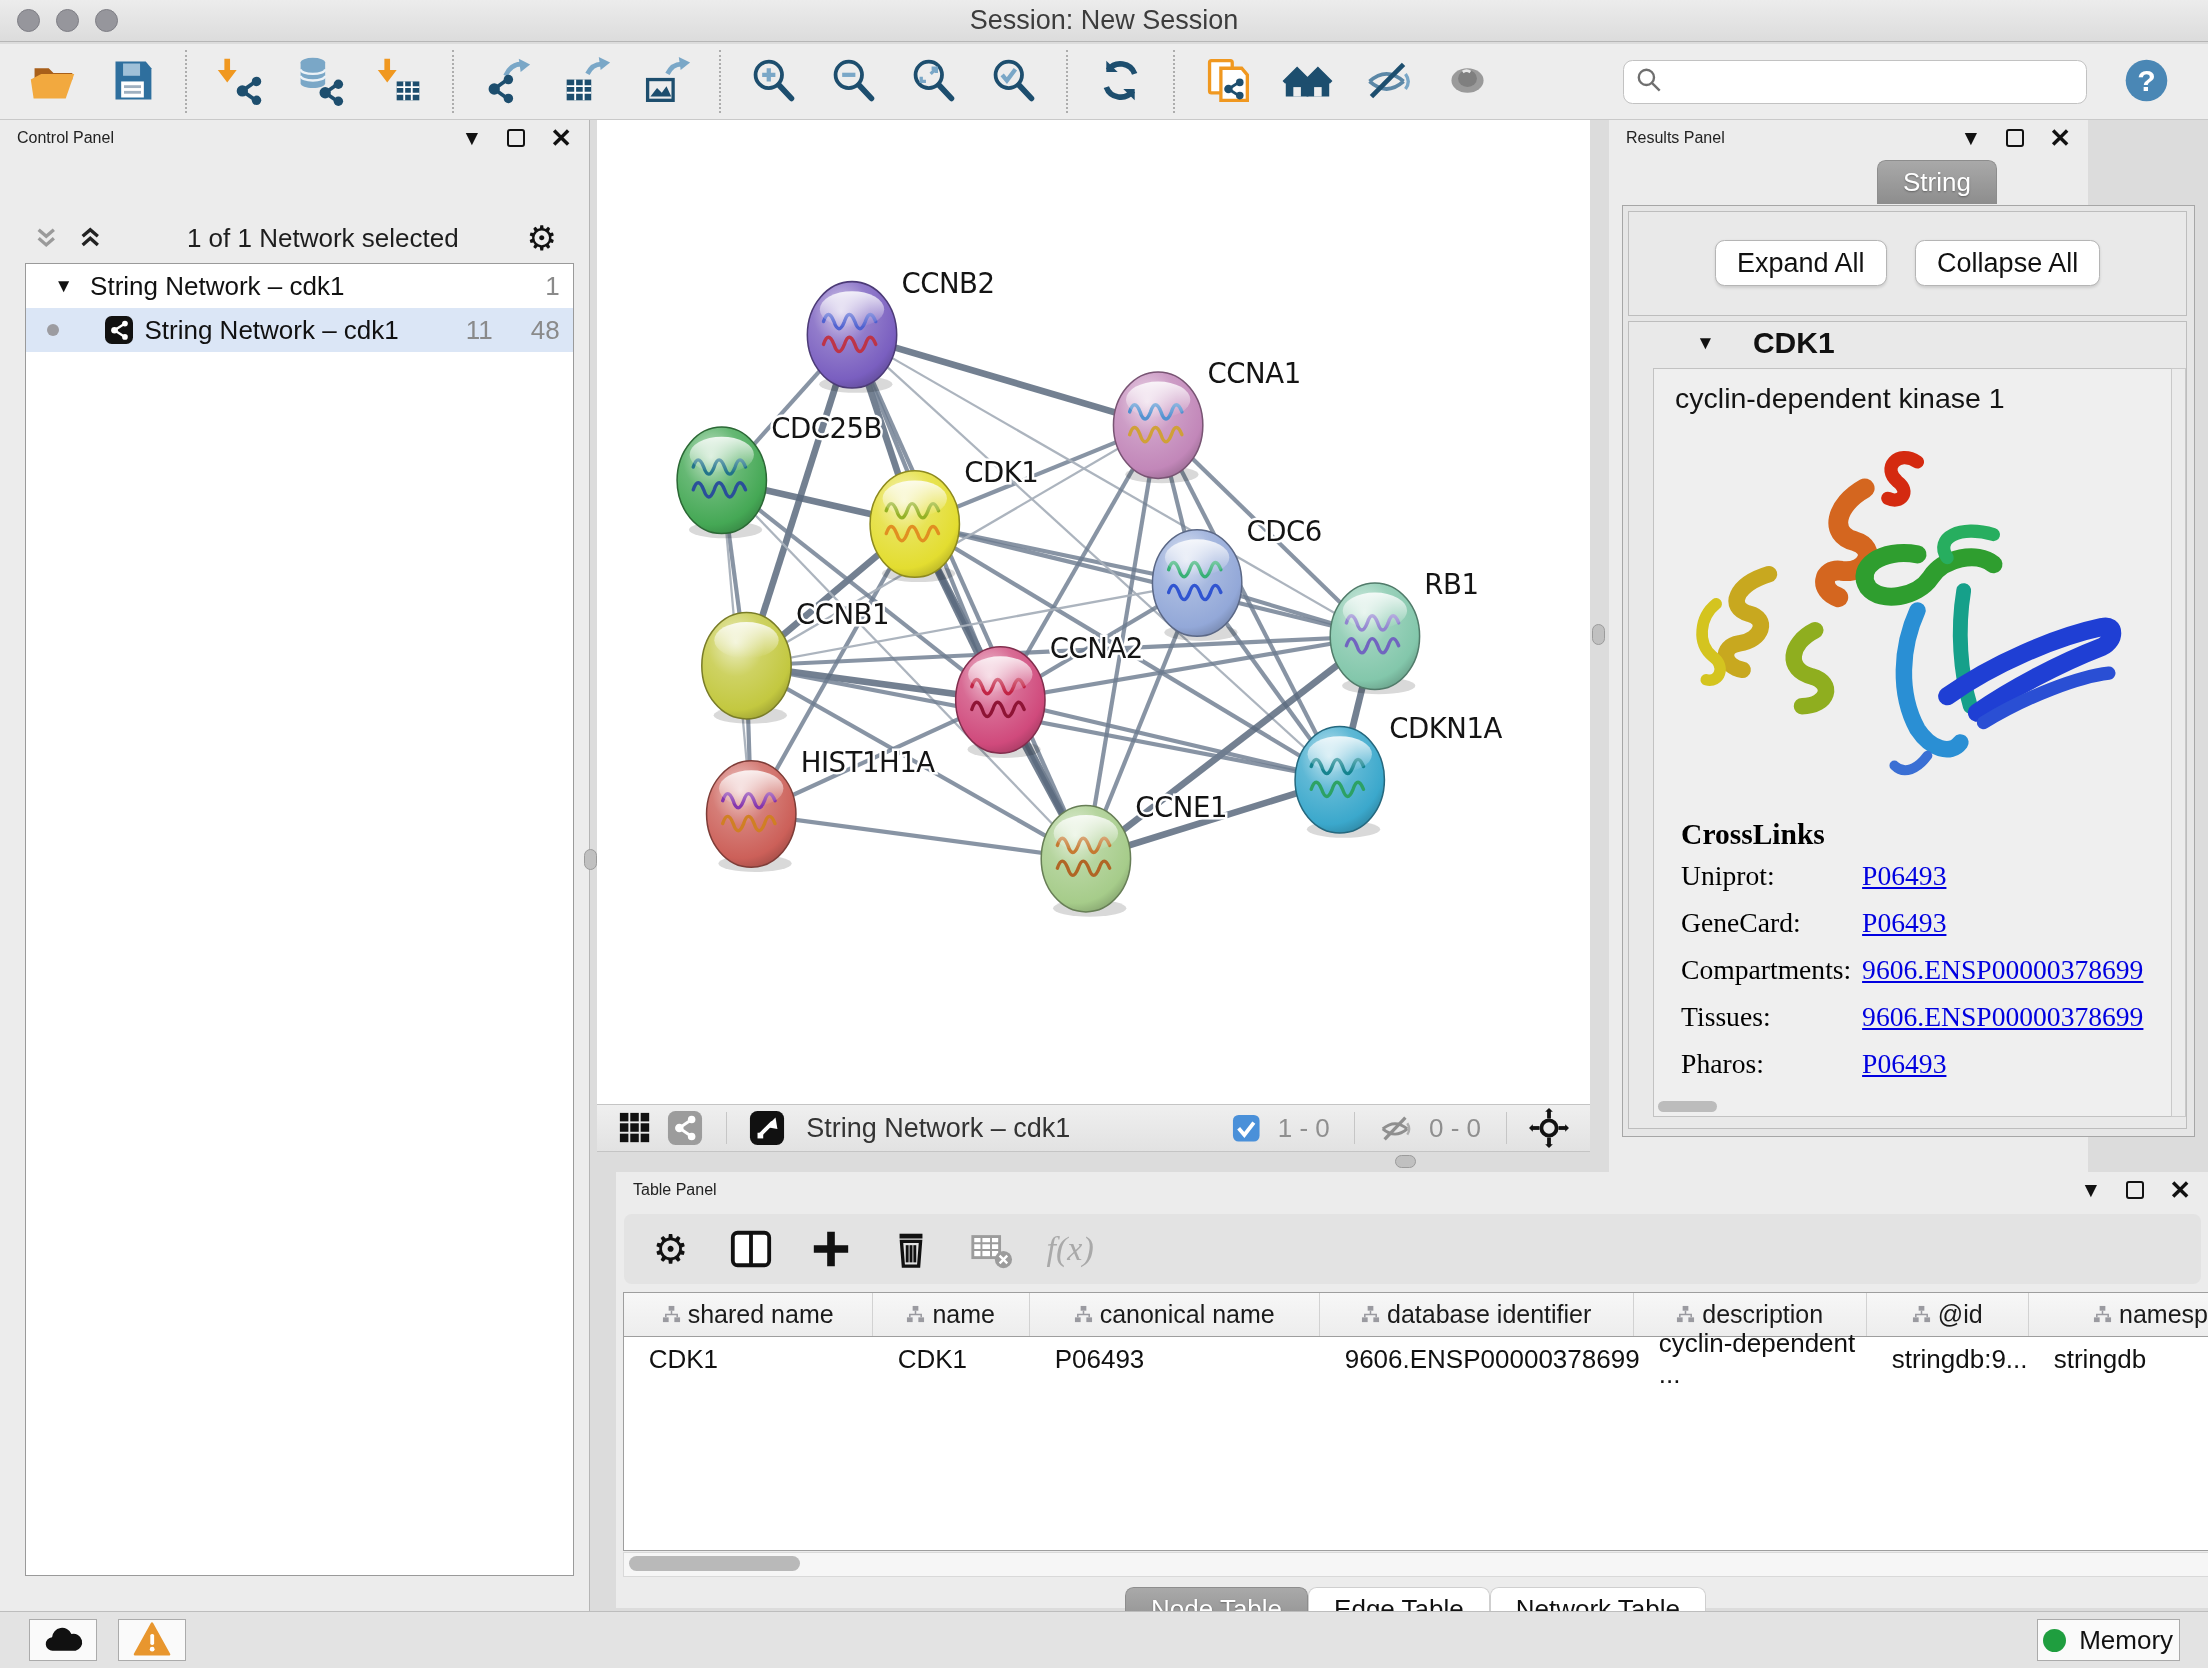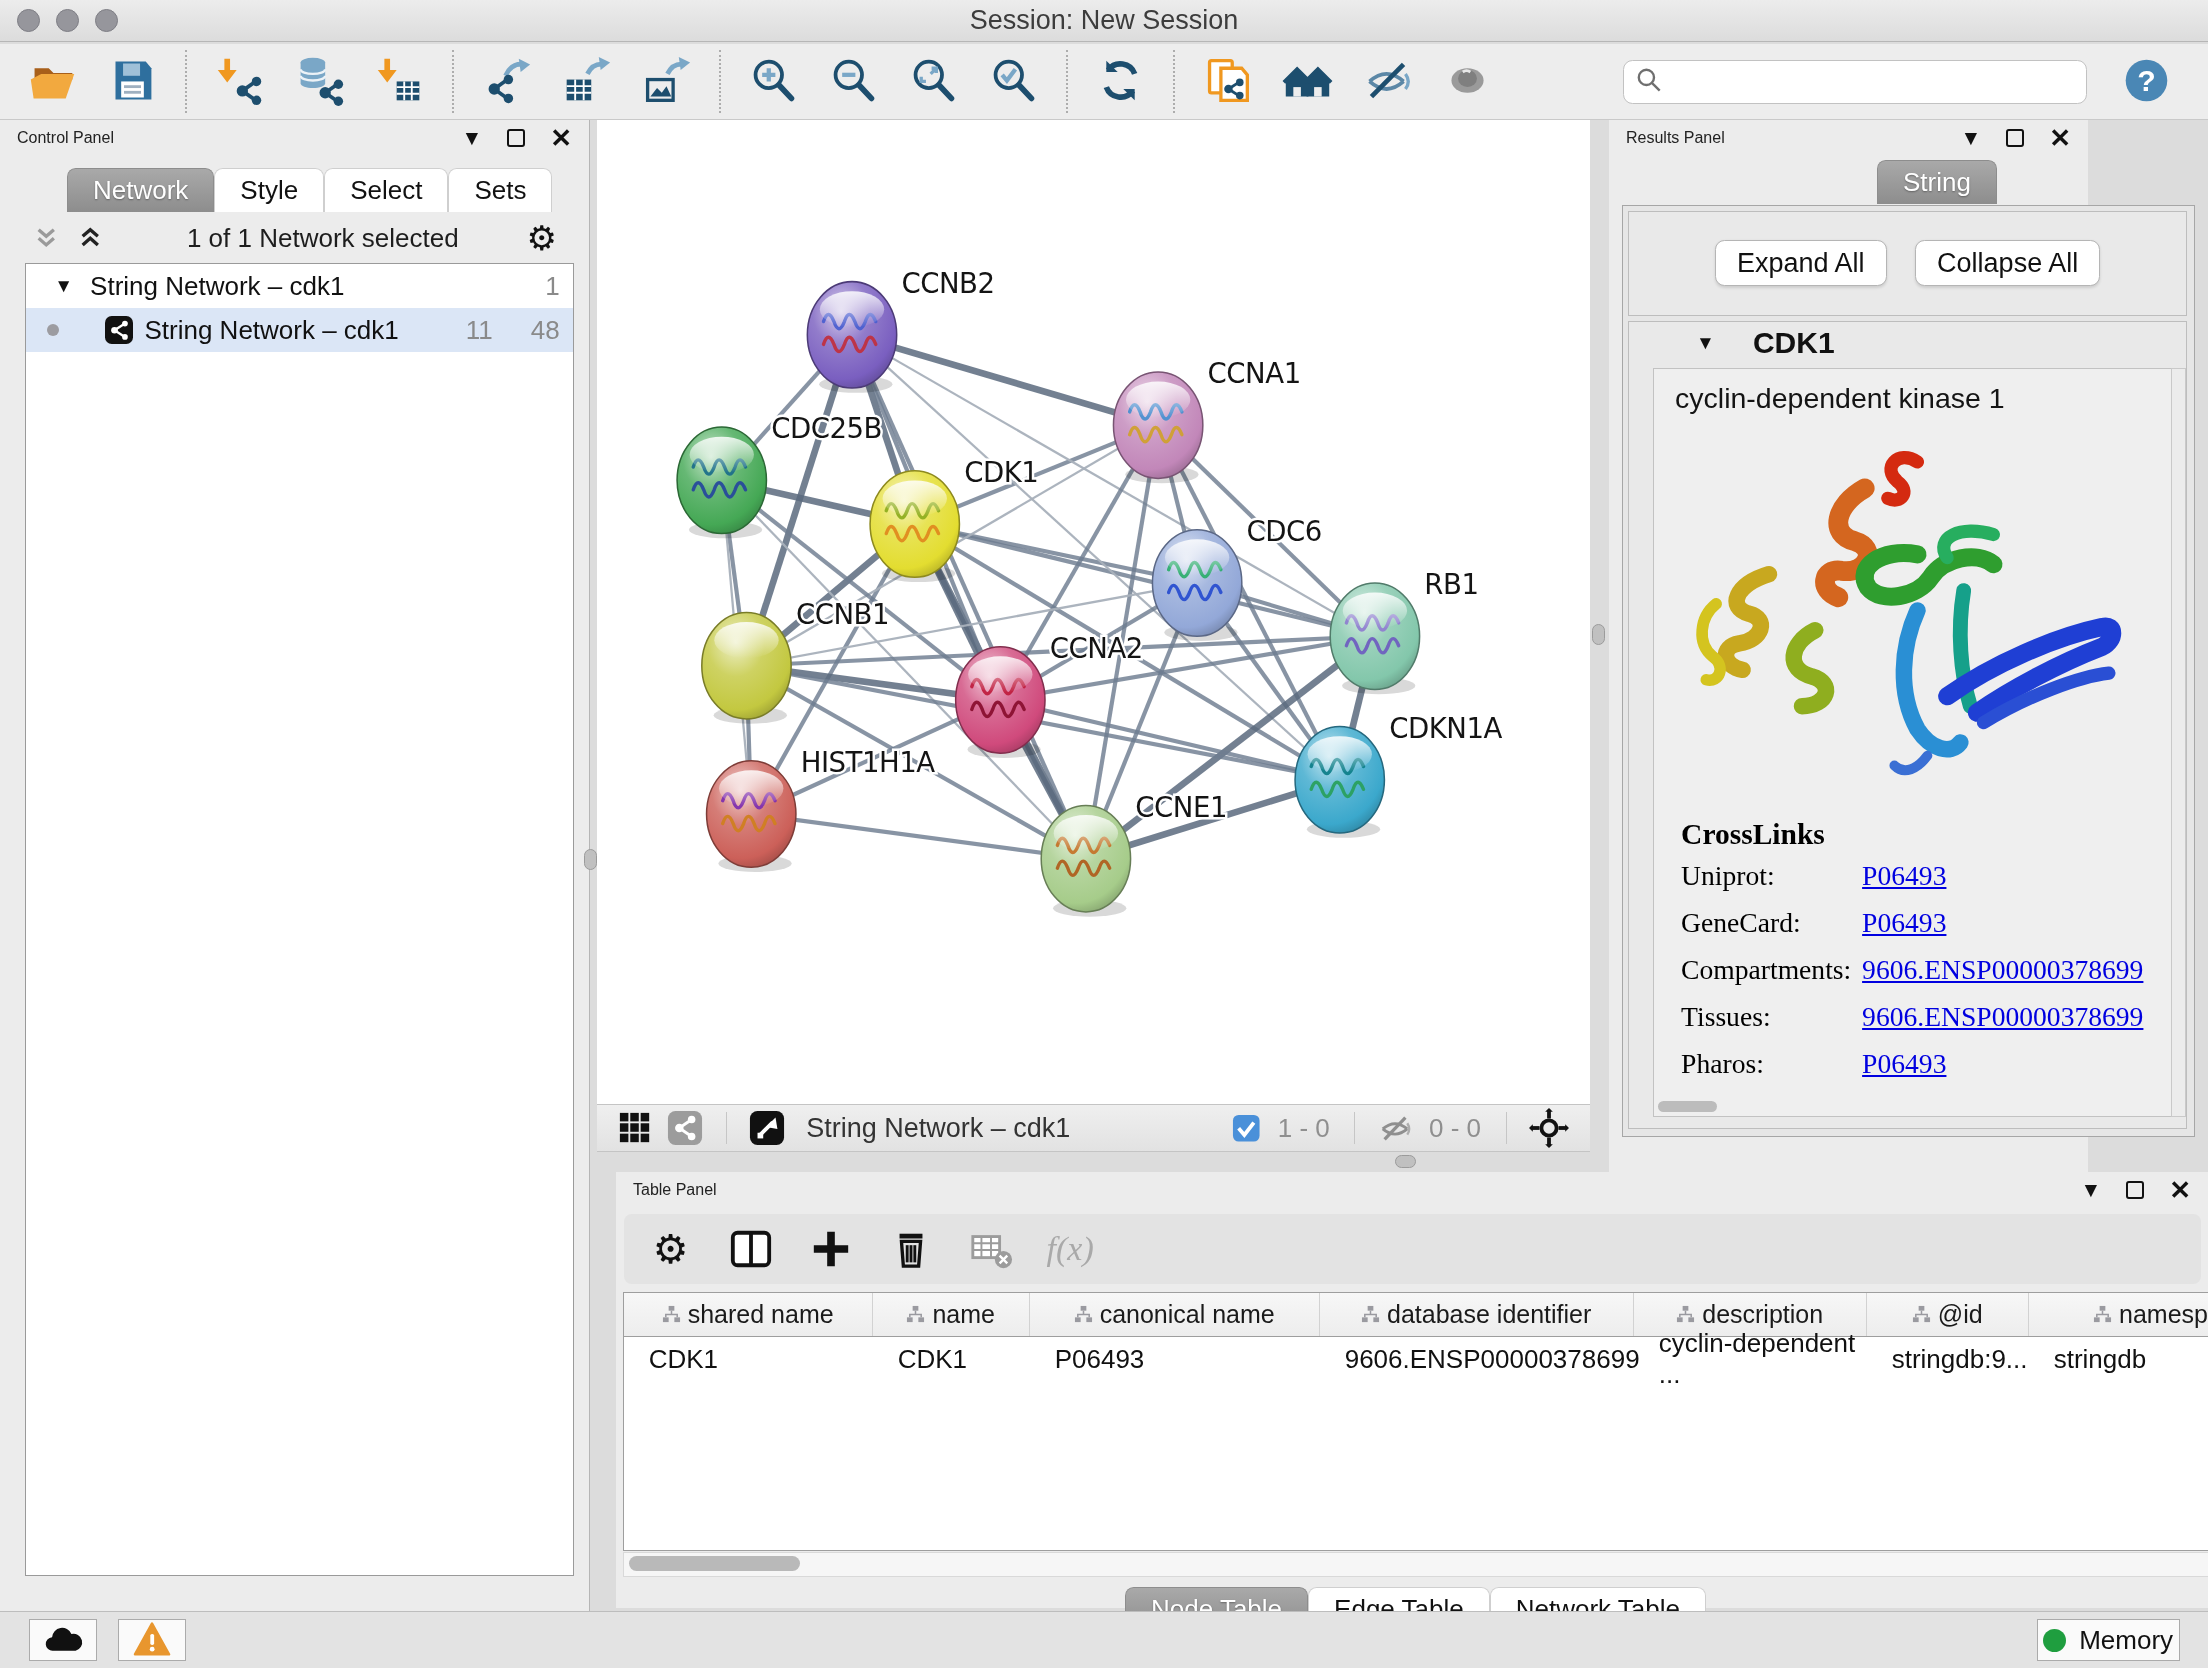--- a/index.html
+++ b/index.html
@@ -330,26 +330,20 @@
   </div>
 
   <div class="control-panel">
     <div class="panel-header">
       <span class="panel-title">Control Panel</span>
       <span class="win-ctrls">
         <span class="wc-collapse">▼</span>
         <span class="wc-float"></span>
         <span class="wc-close">✕</span>
       </span>
-    </div>
-    <div class="cp-tabs">
-      <div class="tab sel">Network</div>
-      <div class="tab">Style</div>
-      <div class="tab">Select</div>
-      <div class="tab">Sets</div>
     </div>
     <div class="cp-net-toolbar">
       <span class="chev">
           <svg width="28.5" height="28.5" viewBox="0 0 30 30">
             <path d="M7 6l8 7 8-7M7 15l8 7 8-7" stroke="#9a9a9a" stroke-width="3.5" fill="none"></path>
           </svg>
         </span>
       <span class="chev">
           <svg width="28.5" height="28.5" viewBox="0 0 30 30">
             <path d="M7 13l8-7 8 7M7 22l8-7 8 7" stroke="#222" stroke-width="3.5" fill="none"></path>

